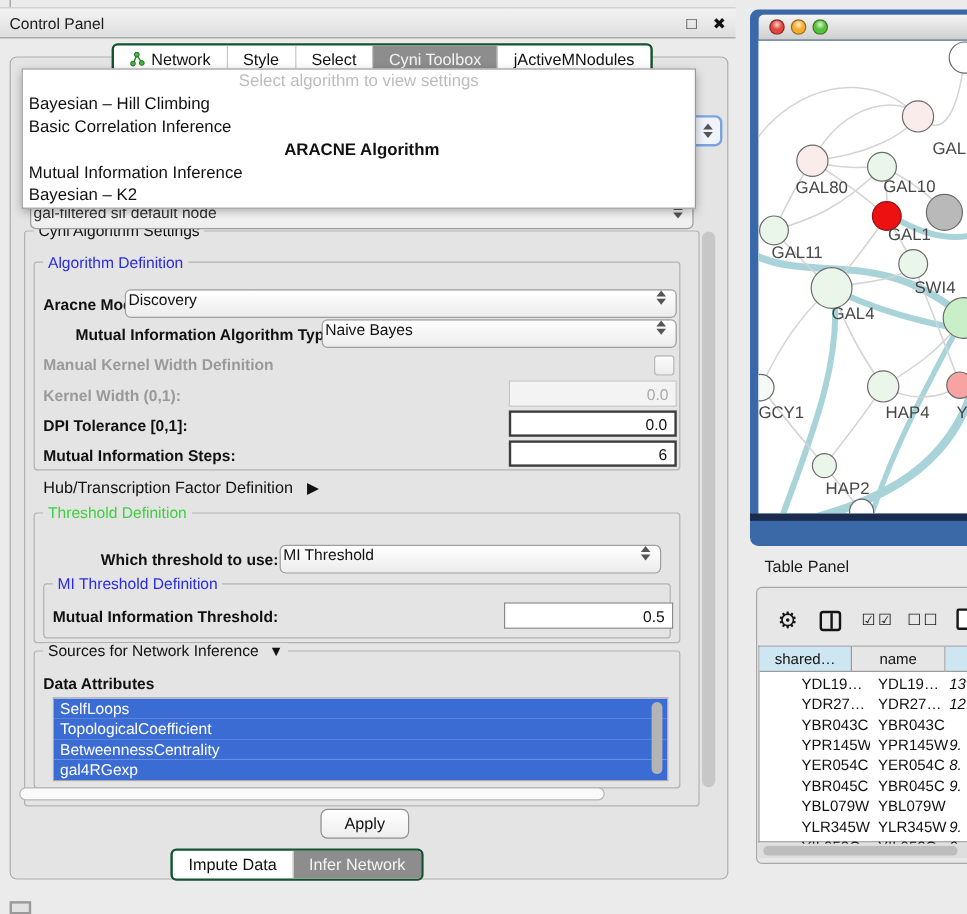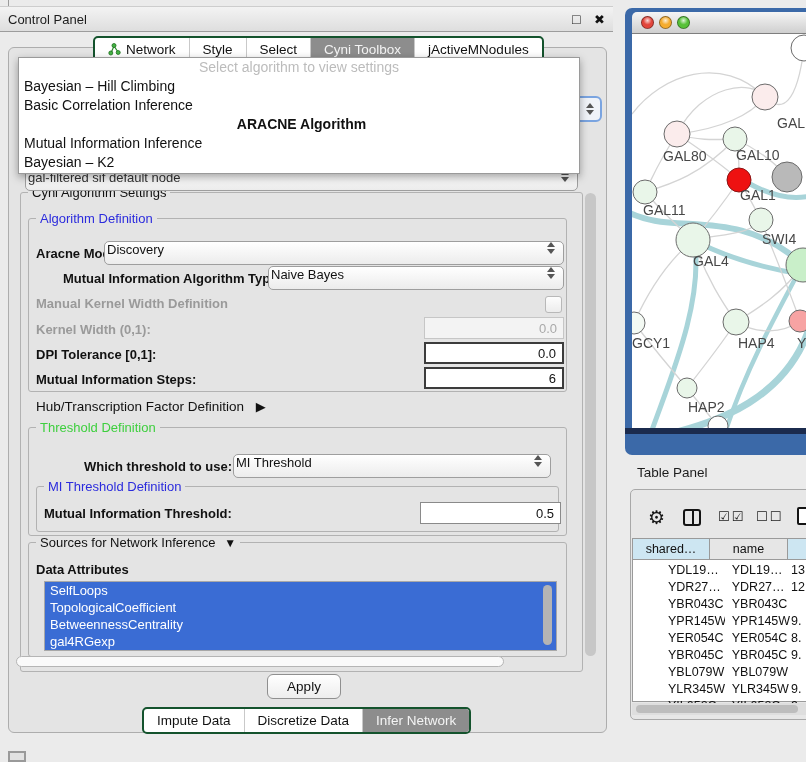--- a/index.html
+++ b/index.html
@@ -29,21 +29,21 @@
   .ph{height:19px;line-height:19px;text-align:center;color:#bcbcbc;font-size:14px;}
   .pi{height:19px;line-height:19px;padding-left:5px;font-size:14px;white-space:nowrap;}
   .pi.bold{font-weight:bold;text-align:center;}
   .li{height:17px;line-height:17px;padding-left:5px;font-size:13px;color:#fff;background:var(--selection_blue);white-space:nowrap;}
   .tl{position:absolute;width:13px;height:13px;border-radius:50%;border:1px solid rgba(0,0,0,.4);box-sizing:border-box;}
   .th{position:absolute;display:flex;align-items:center;justify-content:center;font-size:12.5px;
       border-right:1px solid #9a9a9a;border-bottom:1px solid #9a9a9a;box-sizing:border-box;height:21px;}
   .tr{display:flex;height:17px;align-items:flex-end;font-size:12.5px;padding-left:26px;}
   .tc1{width:77px;padding-left:9px;box-sizing:border-box;overflow:hidden;white-space:nowrap;}
   .tc2{width:78px;padding-left:7px;box-sizing:border-box;overflow:hidden;white-space:nowrap;}
-  .tc3{width:18px;overflow:hidden;white-space:nowrap;}
+  .tc3{width:18px;overflow:hidden;white-space:nowrap;font-style:italic;}
   .nl{font-size:14px;fill:#474747;}
   .thumb{position:absolute;background:#c7c7c7;border-radius:6px;}
 </style>
 </head>
 <body>
 
 <div>
   <div class="abs" style="left:8px;top:0;width:1px;height:6px;background:#9a9a9a;"></div>
 
   <div class="abs" style="left:0;top:6px;width:613px;height:26px;background:linear-gradient(#f3f3f3,#dedede);
@@ -183,23 +183,20 @@
   <div class="thumb" style="left:585px;top:193px;width:11px;height:463px;"></div>
 
   <div class="abs" style="left:267px;top:674px;width:72px;height:23px;border:1px solid #8f8f8f;border-radius:6px;
               background:linear-gradient(#ffffff,#ededed);display:flex;align-items:center;justify-content:center;font-size:13.5px;">
     <span>Apply</span>
   </div>
 
   <div class="seg" style="left:142px;top:707px;">
     <div class="s">
       <span>Impute Data</span>
-    </div>
-    <div class="s">
-      <span>Discretize Data</span>
     </div>
     <div class="s sel">
       <span>Infer Network</span>
     </div>
   </div>
 
   <div class="abs" style="left:8px;top:751px;width:18px;height:11px;border:2px solid #9a9a9a;background:#e2e2e2;box-sizing:border-box;"></div>
 </div>
 
 <div>

